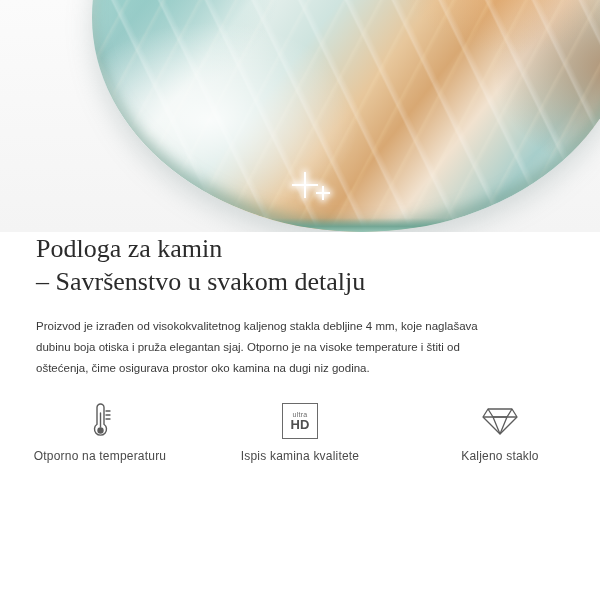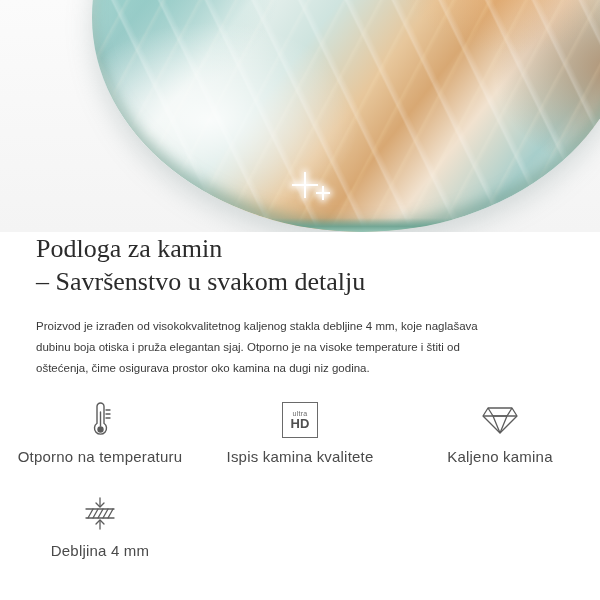--- a/index.html
+++ b/index.html
@@ -158,21 +158,21 @@
   }
   .feature-icon {
     height: 44px;
     display: flex;
     align-items: center;
     justify-content: center;
     color: #5c5c5c;
   }
   .feature-label {
     margin-top: 6px;
-    font-size: 15px;
+    font-size: 12px;
     color: #4a4a4a;
     letter-spacing: 0.2px;
     text-align: center;
   }
   .hd-badge {
     width: 34px;
     height: 34px;
     border: 1.5px solid #6a6a6a;
     display: flex;
     flex-direction: column;
@@ -245,33 +245,19 @@
     <div class="feature">
       <div class="feature-icon">
         <svg width="40" height="34" viewBox="0 0 40 34" fill="none" stroke="#5c5c5c" stroke-width="1.3" stroke-linejoin="round">
           <path d="M8 5 H32 L37 13 L20 30 L3 13 Z"></path>
           <path d="M3 13 H37"></path>
           <path d="M8 5 L13 13 L20 30"></path>
           <path d="M32 5 L27 13 L20 30"></path>
           <path d="M13 13 H27"></path>
         </svg>
       </div>
-      <div class="feature-label">Kaljeno kamina</div>
-    </div>
-
-
-    <div class="feature">
-      <div class="feature-icon">
-        <svg width="40" height="36" viewBox="0 0 40 36" fill="none" stroke="#5c5c5c" stroke-width="1.3" stroke-linecap="round">
-          <line x1="20" y1="2" x2="20" y2="10"></line>
-          <path d="M16 7 L20 11 L24 7"></path>
-          <line x1="6" y1="13" x2="34" y2="13"></line>
-          <line x1="6" y1="22" x2="34" y2="22"></line>
-          <path d="M8 22 L13 13 M13 22 L18 13 M18 22 L23 13 M23 22 L28 13 M28 22 L33 13"></path>
-          <line x1="20" y1="25" x2="20" y2="33"></line>
-          <path d="M16 28 L20 24 L24 28"></path>
-        </svg>
-      </div>
-      <div class="feature-label">Debljina 4 mm</div>
-    </div>
+      <div class="feature-label">Kaljeno staklo</div>
+    </div>
+
+
 
   </div>
 </div>
 
 </body></html>

